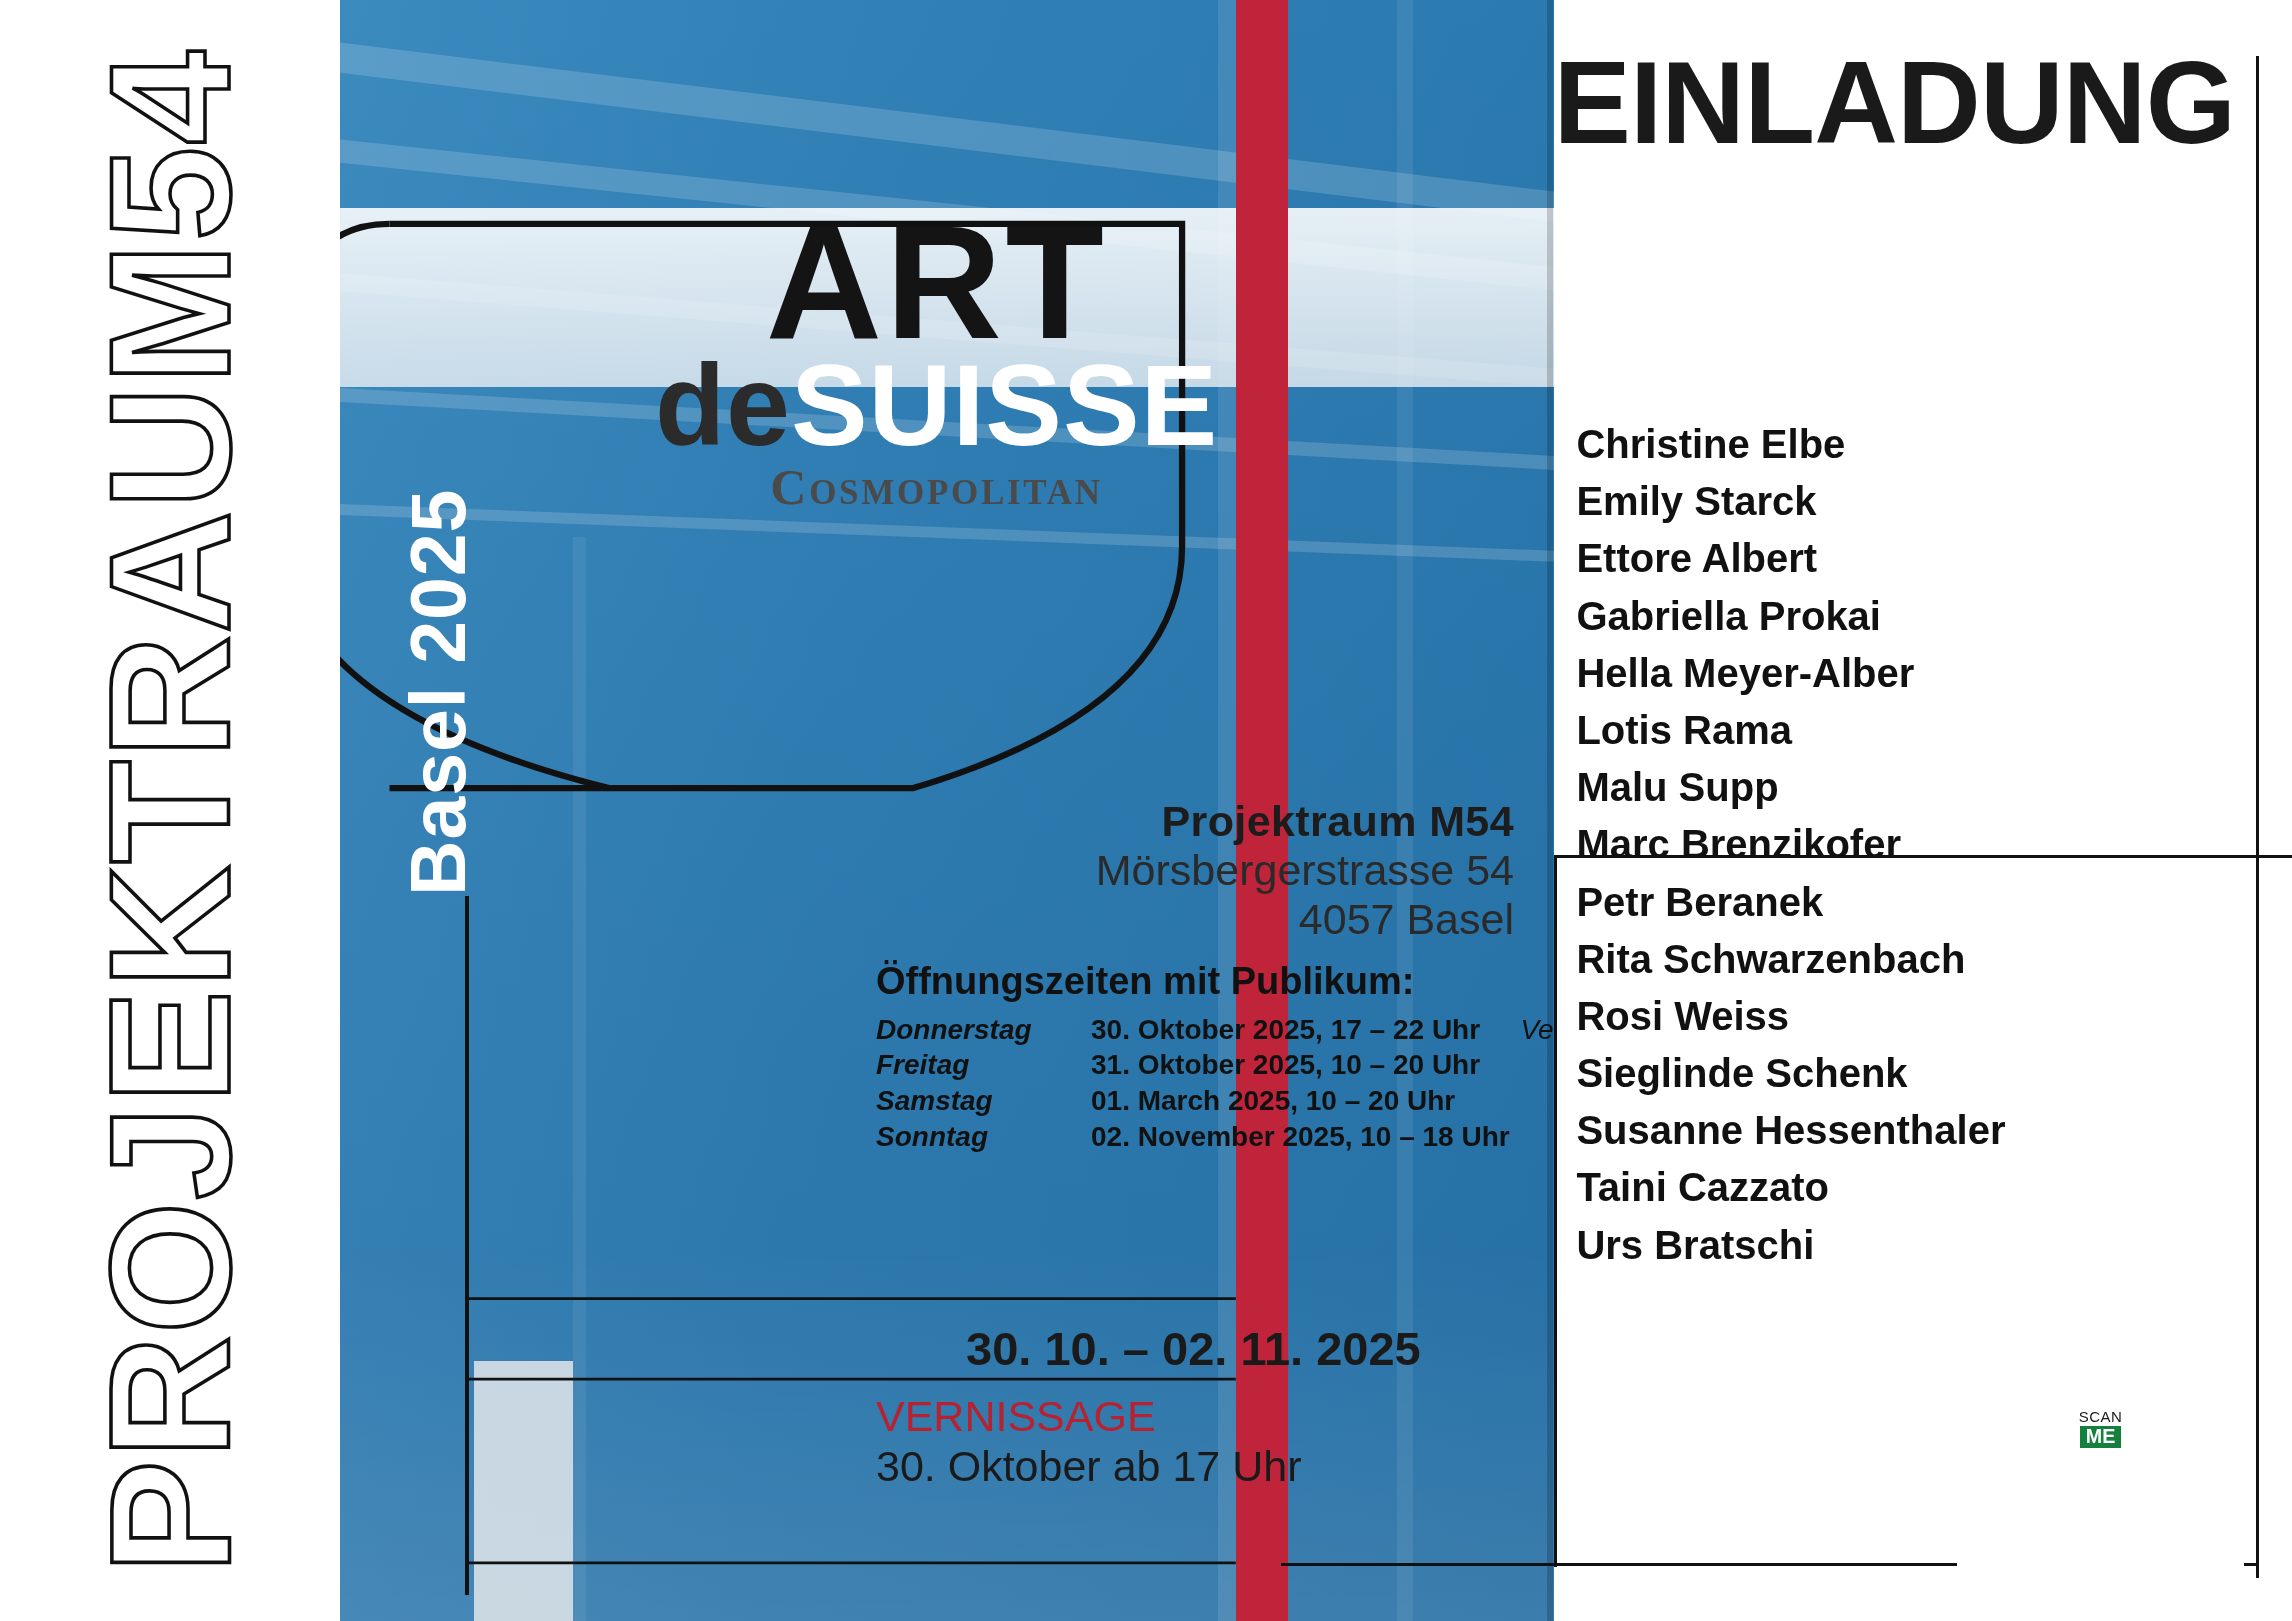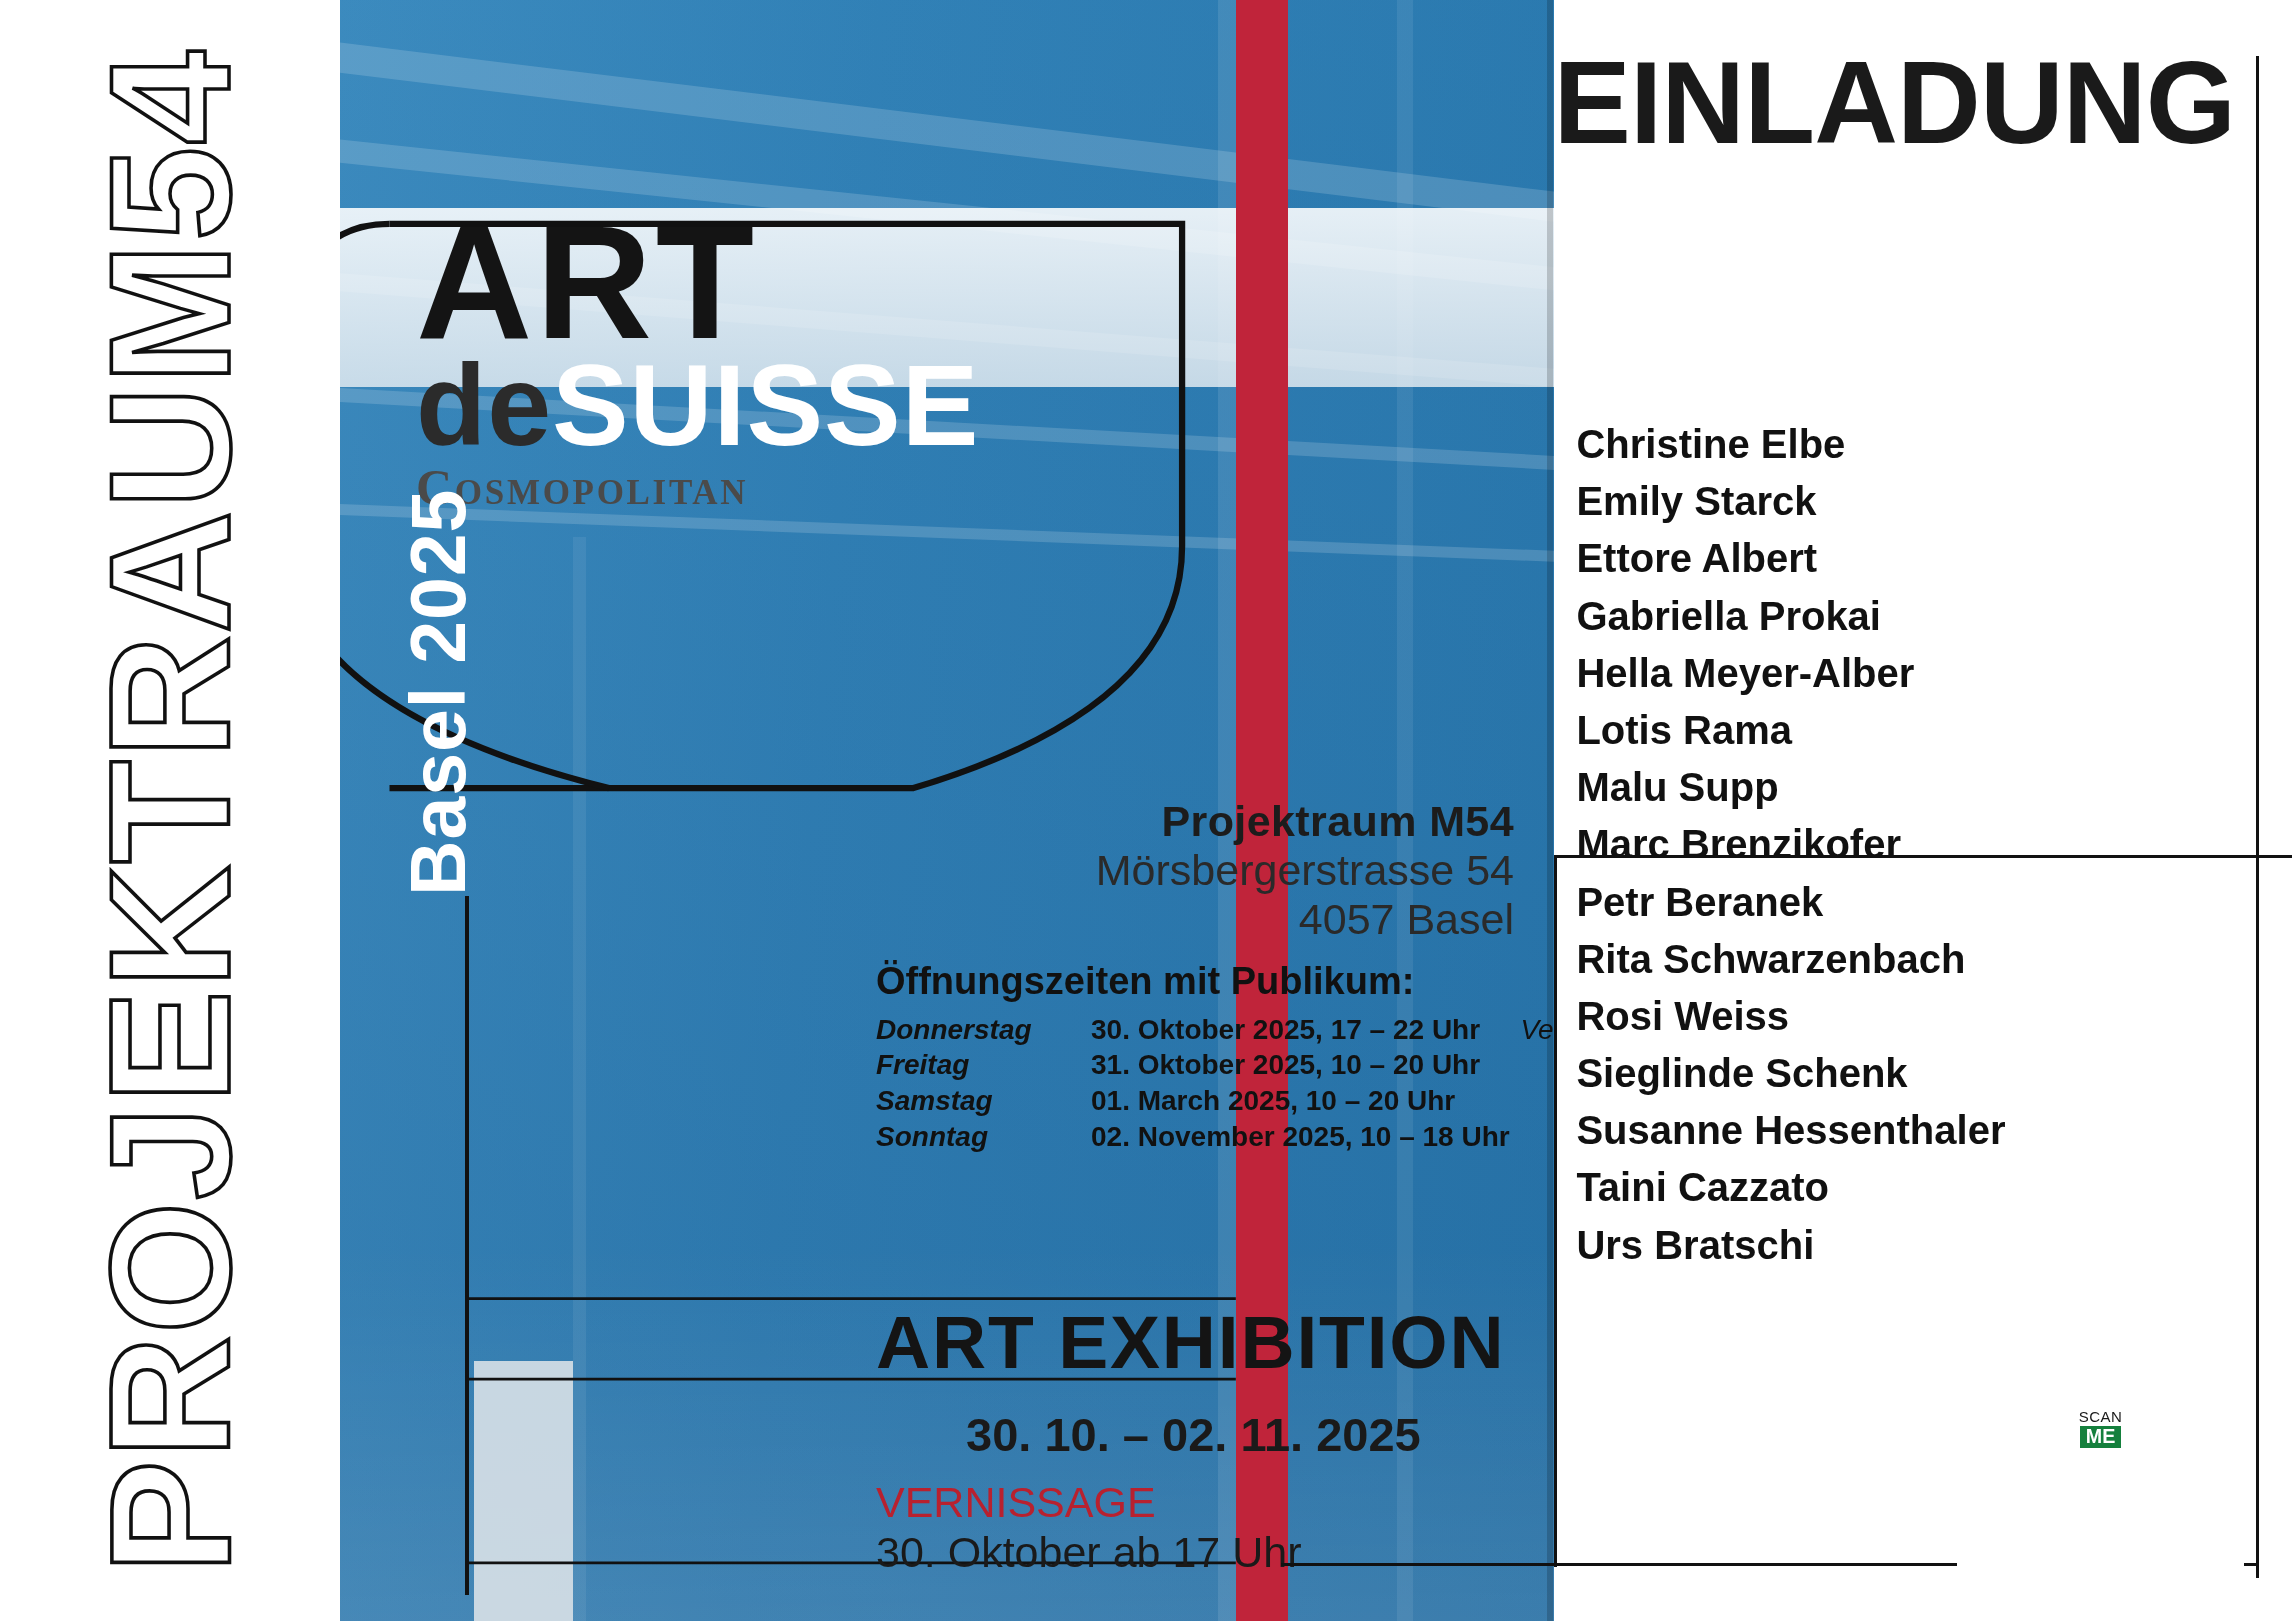--- a/index.html
+++ b/index.html
@@ -111,23 +111,24 @@
   svg.shield-svg {
     position: absolute;
     left: 0; top: 0;
     width: 1214px;
     height: 1621px;
     overflow: visible;
   }
 
   .logo-art {
     position: absolute;
-    left: 76px;
+    left: 68px;
     top: 206px;
     width: 1057px;
+    text-align: center;
   }
   .logo-art .art {
     font-size: 161px;
     font-weight: 700;
     letter-spacing: 3.6px;
     color: #141414;
     line-height: 0.95;
   }
   .logo-art .desuisse {
     font-size: 115px;
@@ -421,21 +422,20 @@
         <tr>
           <td class="day">Sonntag</td>
           <td class="date">02. November 2025, 10 – 18 Uhr</td>
           <td class="vern"></td>
         </tr>
       </tbody>
     </table>
   </div>
 
   <div class="exhibition">
-    <div class="title">ART EXHIBITION</div>
     <div class="dates">30. 10. – 02. 11. 2025</div>
     <div class="vernissage">VERNISSAGE</div>
     <div class="vdate">30. Oktober ab 17 Uhr</div>
   </div>
 
   <div class="basel-rule"></div>
   <div class="basel-vert">Basel 2025</div>
 </div>
 
 <div class="right-panel">

